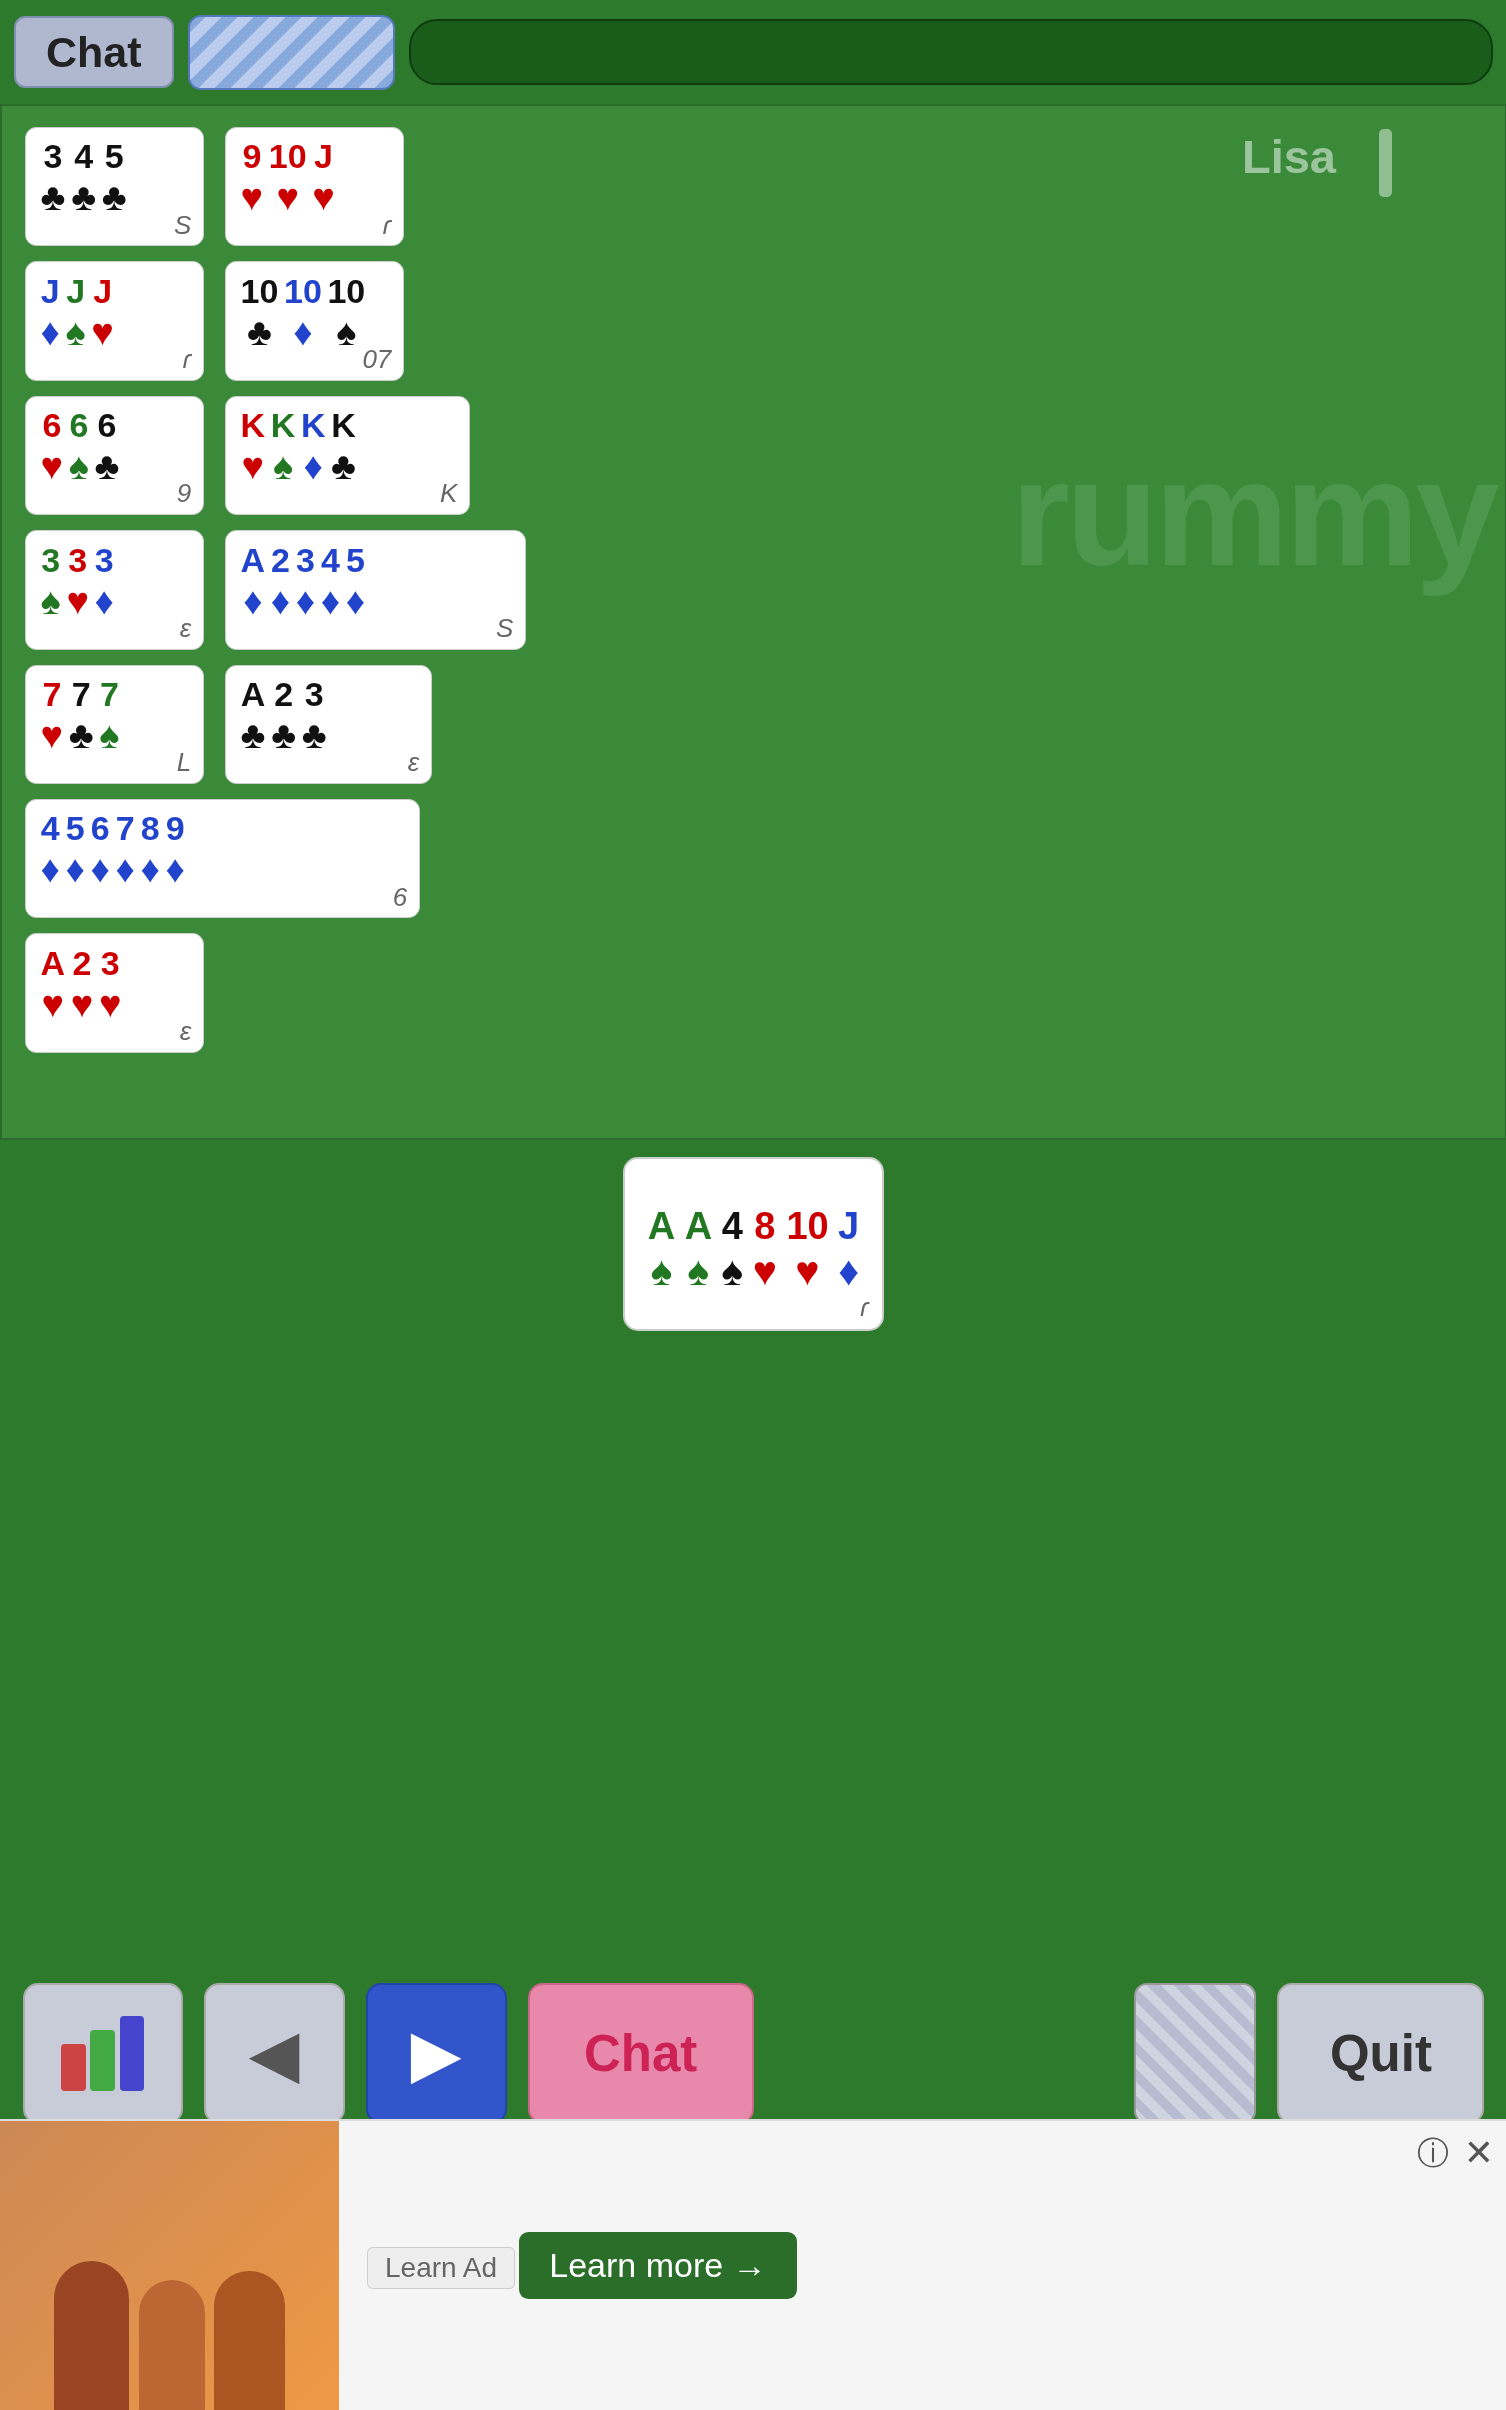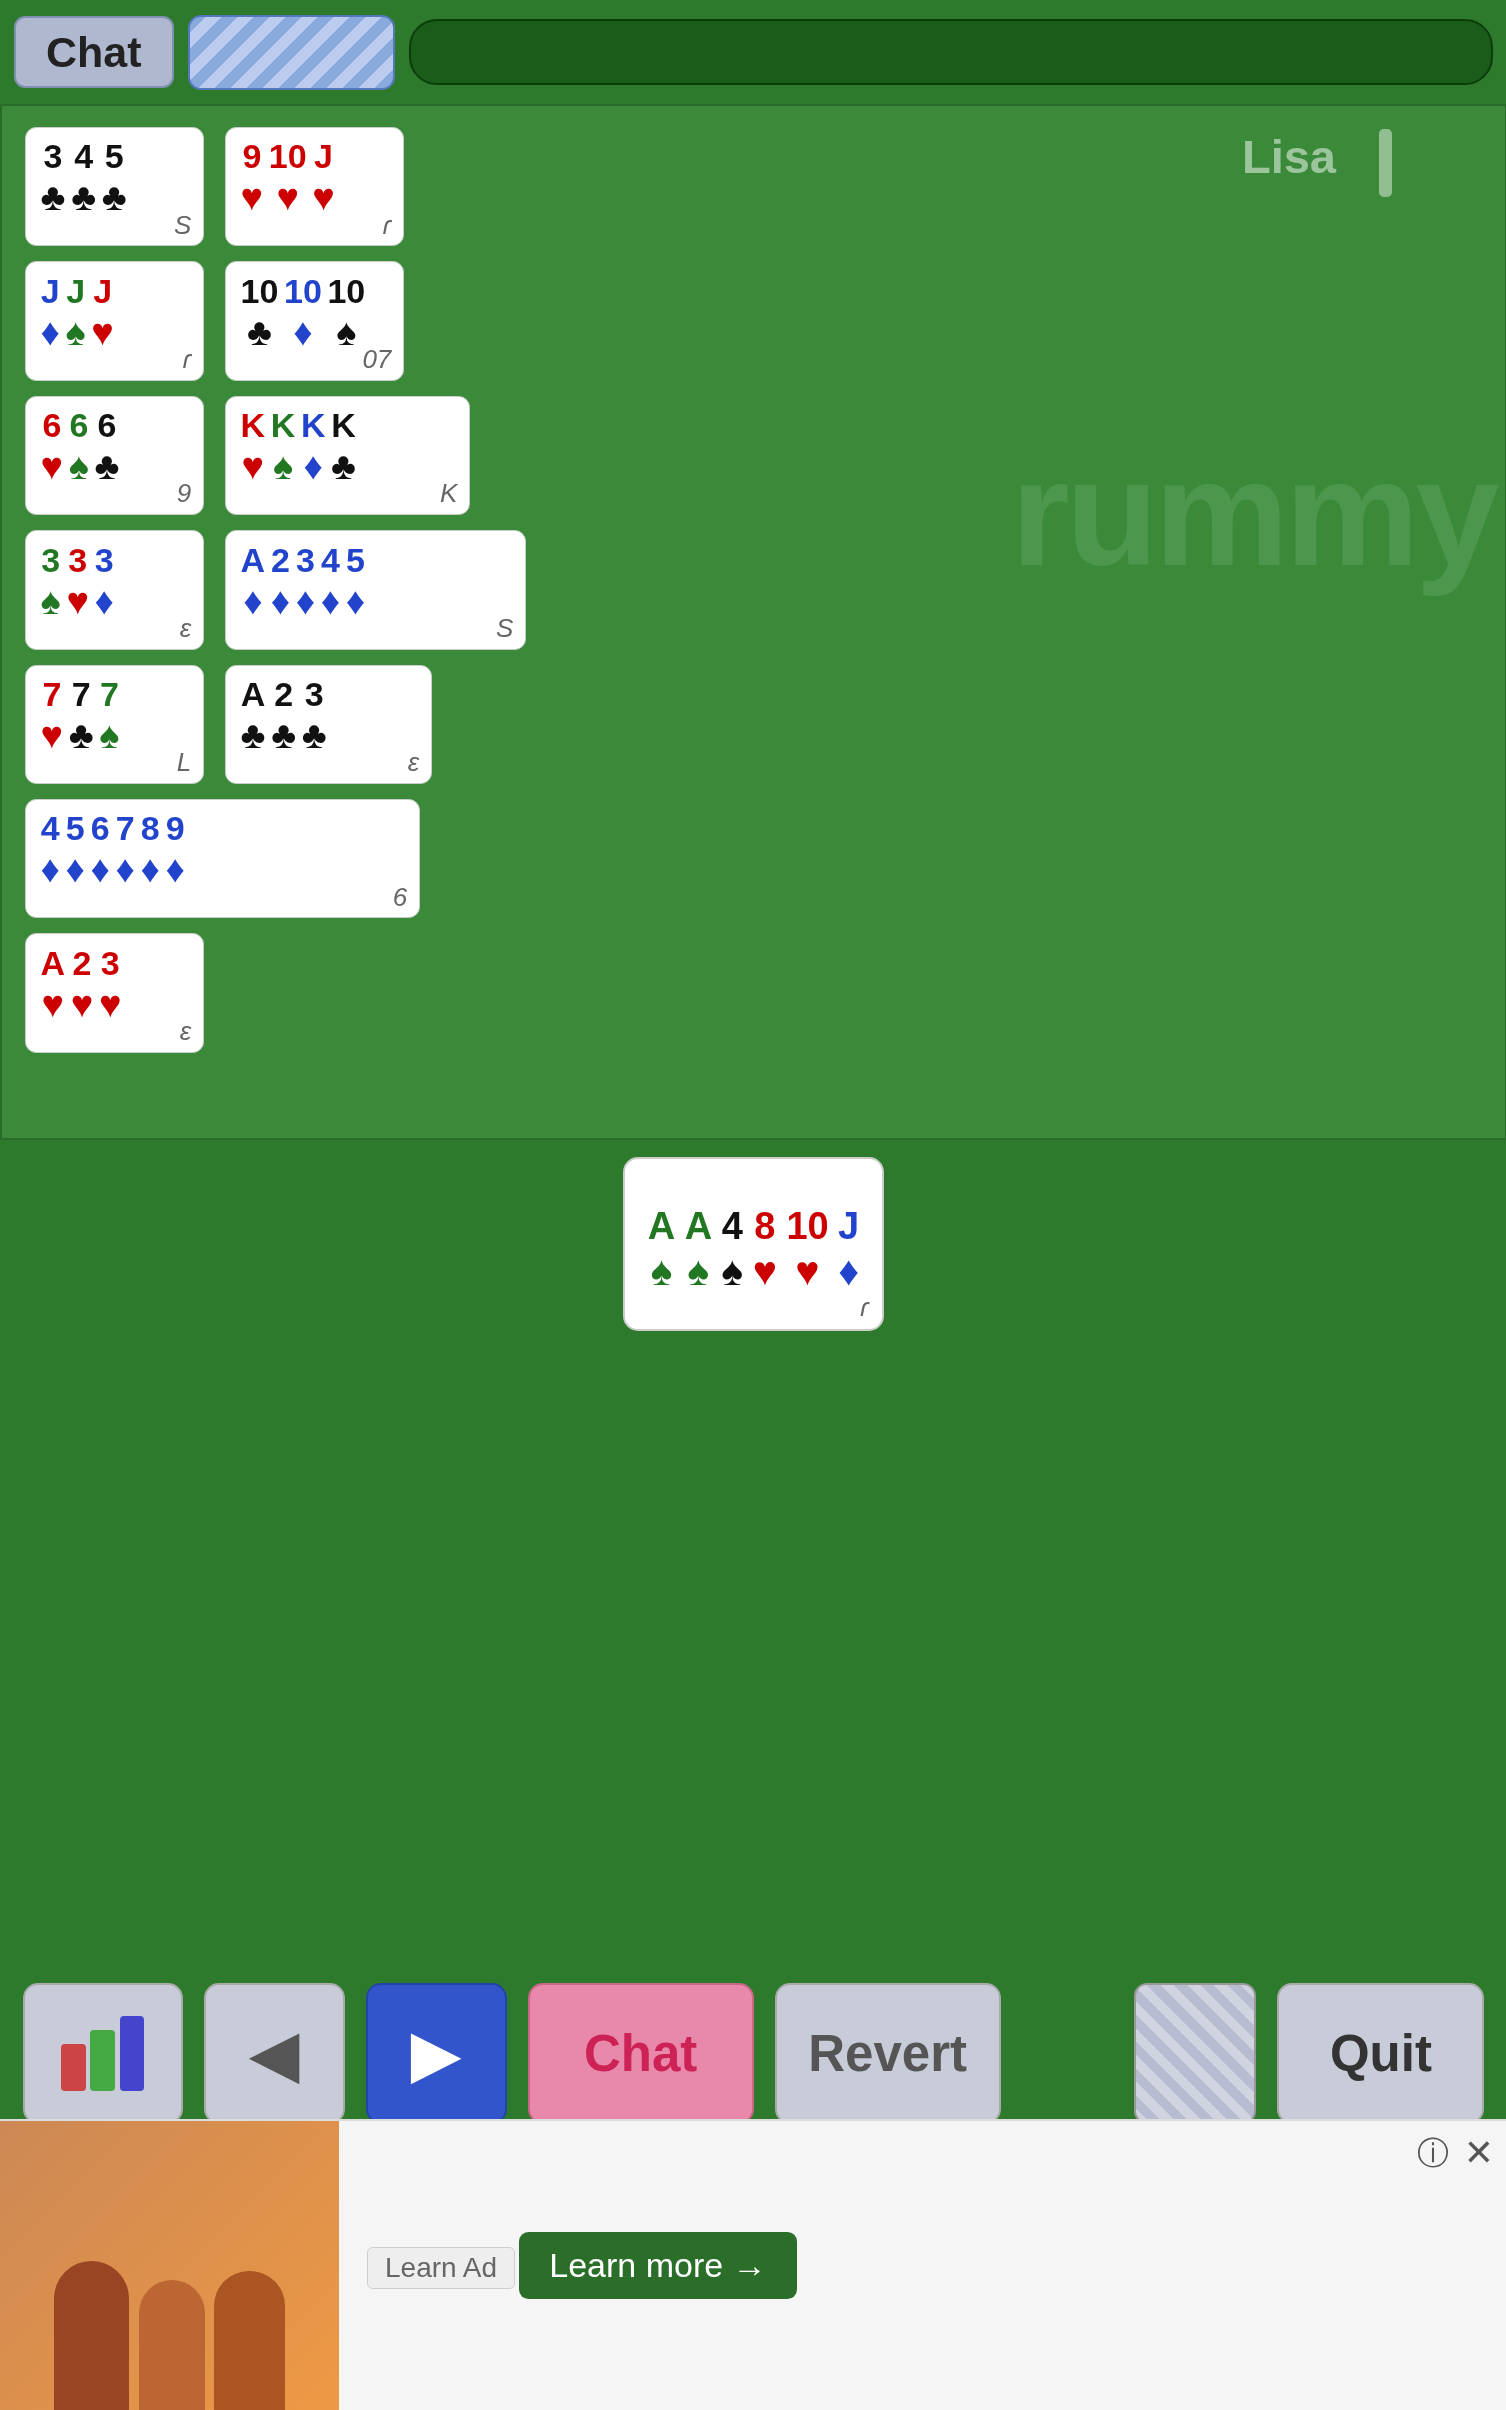--- a/index.html
+++ b/index.html
@@ -367,21 +367,20 @@
       <div style="width:24.5px;height:75px;background:#4444cc;border-radius:3.8px;"></div>
     </div>
   </button>
 
   <button style="width:141px;height:141px;background:#c8ccd8;border:2.8px solid #aaa;border-radius:15px;font-size:66px;color:#555;display:flex;align-items:center;justify-content:center;cursor:pointer;flex-shrink:0;">◀</button>
 
   <button style="width:141px;height:141px;background:#3355cc;border:2.8px solid #2244aa;border-radius:15px;font-size:66px;color:white;display:flex;align-items:center;justify-content:center;cursor:pointer;flex-shrink:0;">▶</button>
 
   <button style="width:226px;height:141px;background:#e888aa;border:2.8px solid #cc6688;border-radius:15px;font-size:51px;font-weight:bold;color:#cc2255;display:flex;align-items:center;justify-content:center;cursor:pointer;flex-shrink:0;">Chat</button>
 
-  <button style="width:226px;height:141px;background:#c8ccd8;border:2.8px solid #aaa;border-radius:15px;font-size:51px;font-weight:bold;color:#555;display:flex;align-items:center;justify-content:center;cursor:pointer;flex-shrink:0;">Revert</button>
 
   <div style="flex:1;"></div>
 
   <div style="width:122px;height:141px;background:repeating-linear-gradient(45deg,#d0d4e0,#d0d4e0 9.4px,#b8bcd0 9.4px,#b8bcd0 19px);border:2.8px solid #999;border-radius:13px;cursor:pointer;flex-shrink:0;"></div>
 
   <button style="width:207px;height:141px;background:#c8ccd8;border:2.8px solid #aaa;border-radius:15px;font-size:51px;font-weight:bold;color:#333;display:flex;align-items:center;justify-content:center;cursor:pointer;flex-shrink:0;">Quit</button>
 </div>
 
 <div id="ad-banner" style="position:absolute;bottom:0;left:0;width:100%;height:292px;background:#f5f5f5;border-top:2.8px solid #ddd;display:flex;align-items:center;overflow:hidden;">
 

